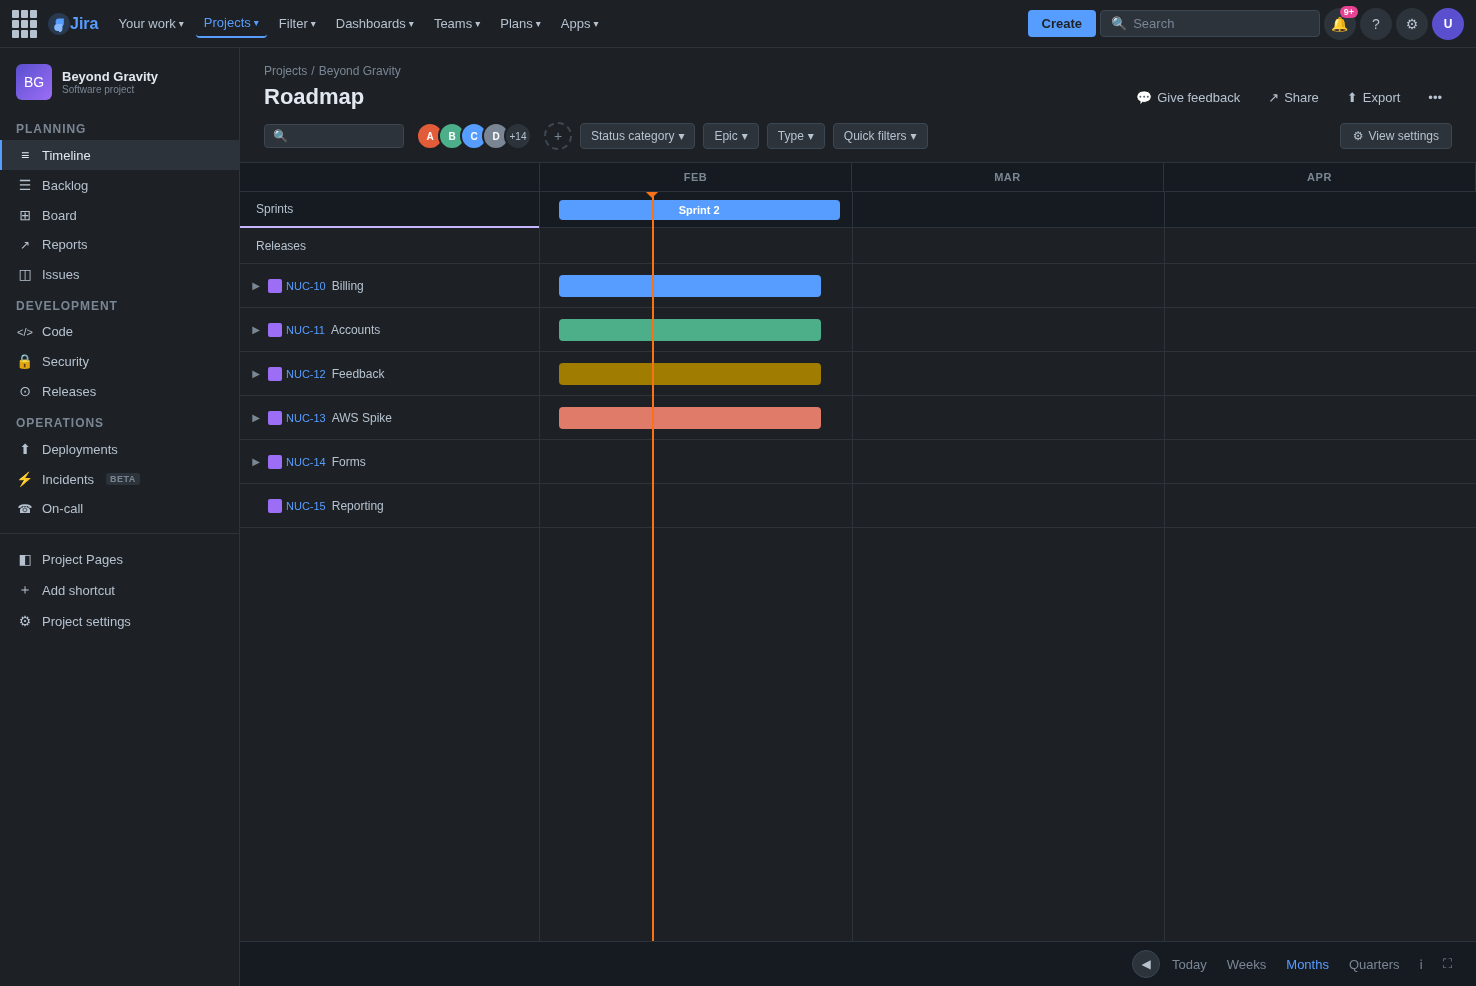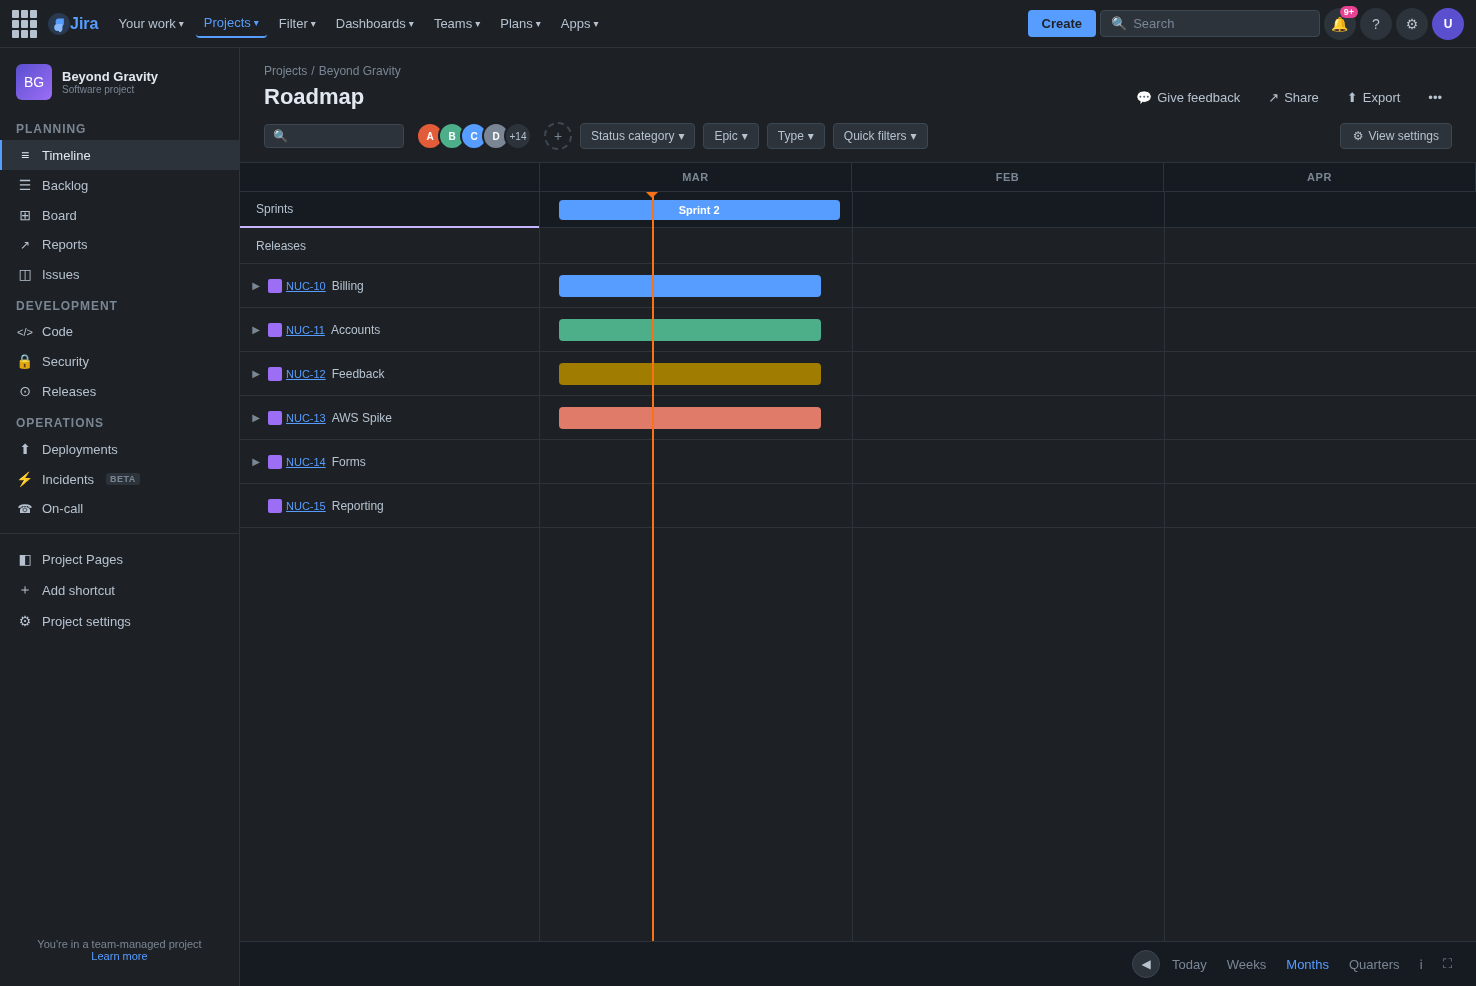--- a/index.html
+++ b/index.html
@@ -82,21 +82,21 @@
 
     
     .row-releases-label { display: flex; align-items: center; height: 36px; padding: 0 16px; background: #1d2125; border-bottom: 1px solid #2c333a; color: #b6c2cf; font-size: 12px; font-weight: 500; }
     .releases-row-right { height: 36px; background: #1d2125; border-bottom: 1px solid #2c333a; }
 
     
     .epic-row { display: flex; align-items: center; height: 44px; border-bottom: 1px solid #2c333a; background: #1d2125; }
     .epic-left { width: 300px; min-width: 300px; border-right: 1px solid #2c333a; display: flex; align-items: center; padding: 0 8px; gap: 4px; height: 100%; }
     .expand-btn { width: 16px; height: 16px; display: flex; align-items: center; justify-content: center; color: #7a8694; cursor: pointer; font-size: 10px; flex-shrink: 0; }
     .epic-dot { width: 14px; height: 14px; background: #9c6ef5; border-radius: 2px; flex-shrink: 0; }
-    .epic-id { color: #579dff; font-size: 11px; white-space: nowrap; text-decoration: underline; }
+    .epic-id { color: #579dff; font-size: 11px; white-space: nowrap; }
     .epic-name { color: #b6c2cf; font-size: 12px; margin-left: 2px; }
     .epic-bar-row { flex: 1; height: 100%; position: relative; }
     .epic-bar { position: absolute; height: 22px; top: 11px; border-radius: 4px; }
 
     
     .time-indicator { position: absolute; top: 0; bottom: 0; width: 2px; background: #f97316; z-index: 10; }
     .time-indicator-diamond { position: absolute; top: -6px; left: -5px; width: 10px; height: 10px; background: #f97316; transform: rotate(45deg); }
 
     
     .bottom-bar { display: flex; align-items: center; justify-content: flex-end; padding: 8px 16px; background: #161b22; border-top: 1px solid #2c333a; gap: 4px; }
@@ -240,24 +240,20 @@
     </div>
     <div class="sidebar-item">
       <span class="s-icon">＋</span>
       <span>Add shortcut</span>
     </div>
     <div class="sidebar-item">
       <span class="s-icon">⚙</span>
       <span>Project settings</span>
     </div>
 
-    <div class="sidebar-footer">
-      <div>You're in a team-managed project</div>
-      <a href="#">Learn more</a>
-    </div>
   </aside>
 
   <main class="main-content">
     <div class="page-header">
       <div class="breadcrumb">
         <a href="#">Projects</a>
         <span>/</span>
         <a href="#">Beyond Gravity</a>
       </div>
       <div class="page-title-row">
@@ -314,22 +310,22 @@
         <span>⚙</span>
         <span>View settings</span>
       </button>
     </div>
 
     <div class="roadmap-container">
 
       <div class="roadmap-header">
         <div class="roadmap-left-header"></div>
         <div class="roadmap-timeline-header">
+          <div class="timeline-month">FEB</div>
           <div class="timeline-month">MAR</div>
-          <div class="timeline-month">FEB</div>
           <div class="timeline-month">APR</div>
         </div>
       </div>
 
       <div class="roadmap-body">
         <div class="roadmap-left">
 
           <div class="row-sprints-label">
             <span>Sprints</span>
           </div>

